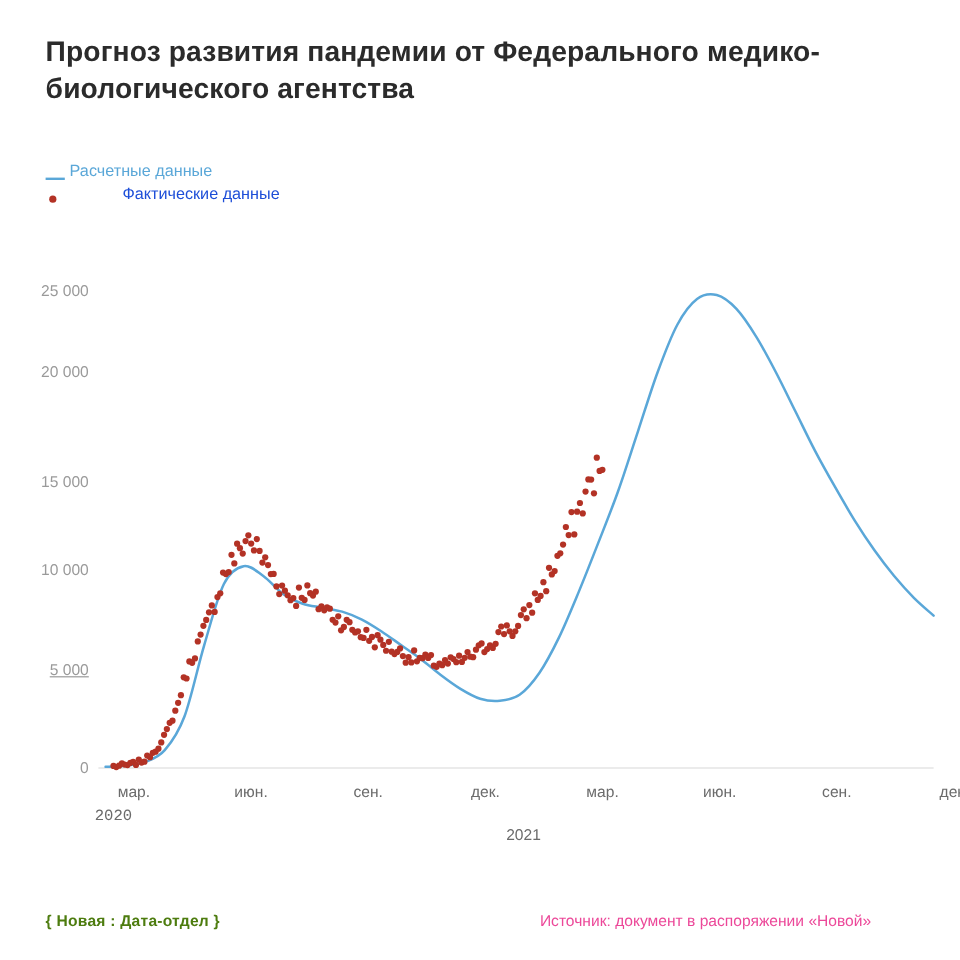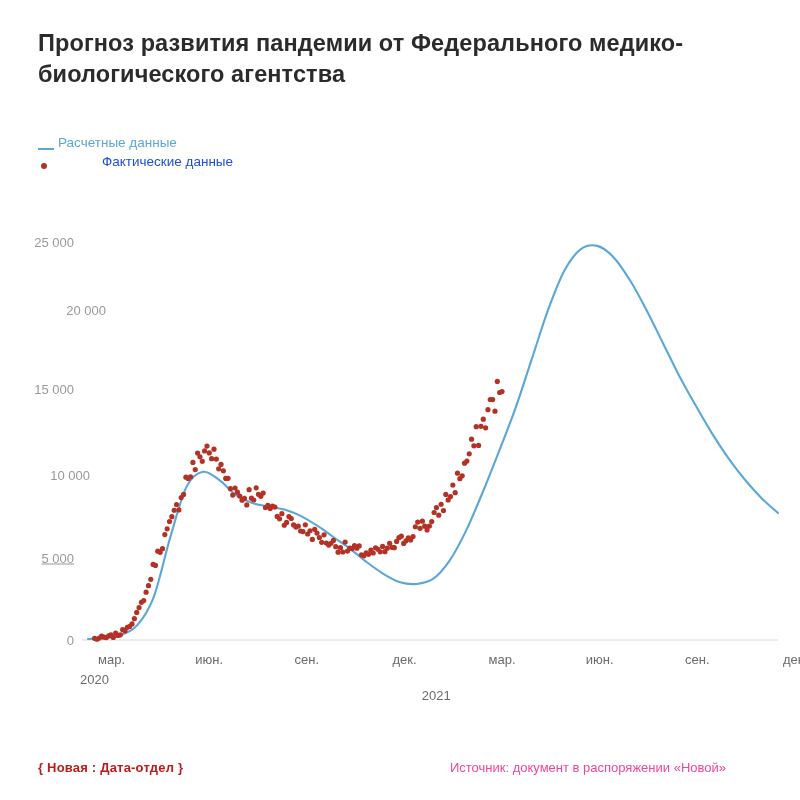--- a/index.html
+++ b/index.html
@@ -97,21 +97,21 @@
     font-size: 13px;
     color: #6b6b6b;
     transform: translateX(-50%);
     white-space: nowrap;
   }
   .footer-left {
     position: absolute;
     left: 38px;
     top: 760px;
     font-size: 13px;
-    color: #b91c1c;
+    color: #4d7c0f;
     font-weight: 700;
     letter-spacing: 0.2px;
   }
   .footer-right {
     position: absolute;
     right: 30px;
     top: 760px;
     font-size: 13px;
     color: #ec4899;
   }
@@ -319,35 +319,35 @@
           <circle cx="492.63" cy="224.61" r="2.6" fill="#b33225"></circle>
           <circle cx="494.98" cy="236.14" r="2.6" fill="#b33225"></circle>
           <circle cx="497.32" cy="206.40" r="2.6" fill="#b33225"></circle>
           <circle cx="499.66" cy="217.48" r="2.6" fill="#b33225"></circle>
           <circle cx="502.00" cy="216.51" r="2.6" fill="#b33225"></circle>
         </g>
     </svg>
     <div id="ytick-layer">
         <div class="ytick" style="top: 465px; left: 0px; width: 74px;">0</div>
         <div class="ytick" style="top: 382.547px; left: 0px; width: 74px; text-decoration: underline;">5 000</div>
-        <div class="ytick" style="top: 300.094px; left: 0px; width: 74px; margin-left: 16px;">10 000</div>
-        <div class="ytick" style="top: 214px; left: 0px; width: 74px;">15 000</div>
-        <div class="ytick" style="top: 135.189px; left: 0px; width: 74px; padding-left: 32px;">20 000</div>
+        <div class="ytick" style="top: 300.094px; left: 0px; width: 74px;">10 000</div>
+        <div class="ytick" style="top: 226px; left: 0px; width: 74px;">15 000</div>
+        <div class="ytick" style="top: 135.189px; left: 0px; width: 74px;">20 000</div>
         <div class="ytick" style="top: 52.7358px; left: 0px; width: 74px; margin-top: 14px;">25 000</div>
       </div>
     <div id="xtick-layer">
         <div class="xtick" style="left: 94.5714px; top: 477px;">мар.</div>
         <div class="xtick" style="left: 192.204px; top: 477px;">июн.</div>
         <div class="xtick" style="left: 289.837px; top: 477px;">сен.</div>
         <div class="xtick" style="left: 387.469px; top: 477px;">дек.</div>
         <div class="xtick" style="left: 485.102px; top: 477px;">мар.</div>
         <div class="xtick" style="left: 582.735px; top: 477px;">июн.</div>
         <div class="xtick" style="left: 680.367px; top: 477px;">сен.</div>
         <div class="xtick" style="left: 778px; top: 477px;">дек.</div>
-        <div class="xyear" style="left: 94.5714px; top: 497px;">2020</div>
+        <div class="xyear" style="left: 94.5714px; top: 497px; font-family: Liberation Mono, monospace;">2020</div>
         <div class="xyear" style="left: 436.286px; top: 497px; margin-top: 16px;">2021</div>
       </div>
   </div>
 
   <div class="footer-left">{ Новая : Дата-отдел }</div>
   <div class="footer-right">Источник: документ в распоряжении «Новой»</div>
 
 </div>
 
 </body></html>

